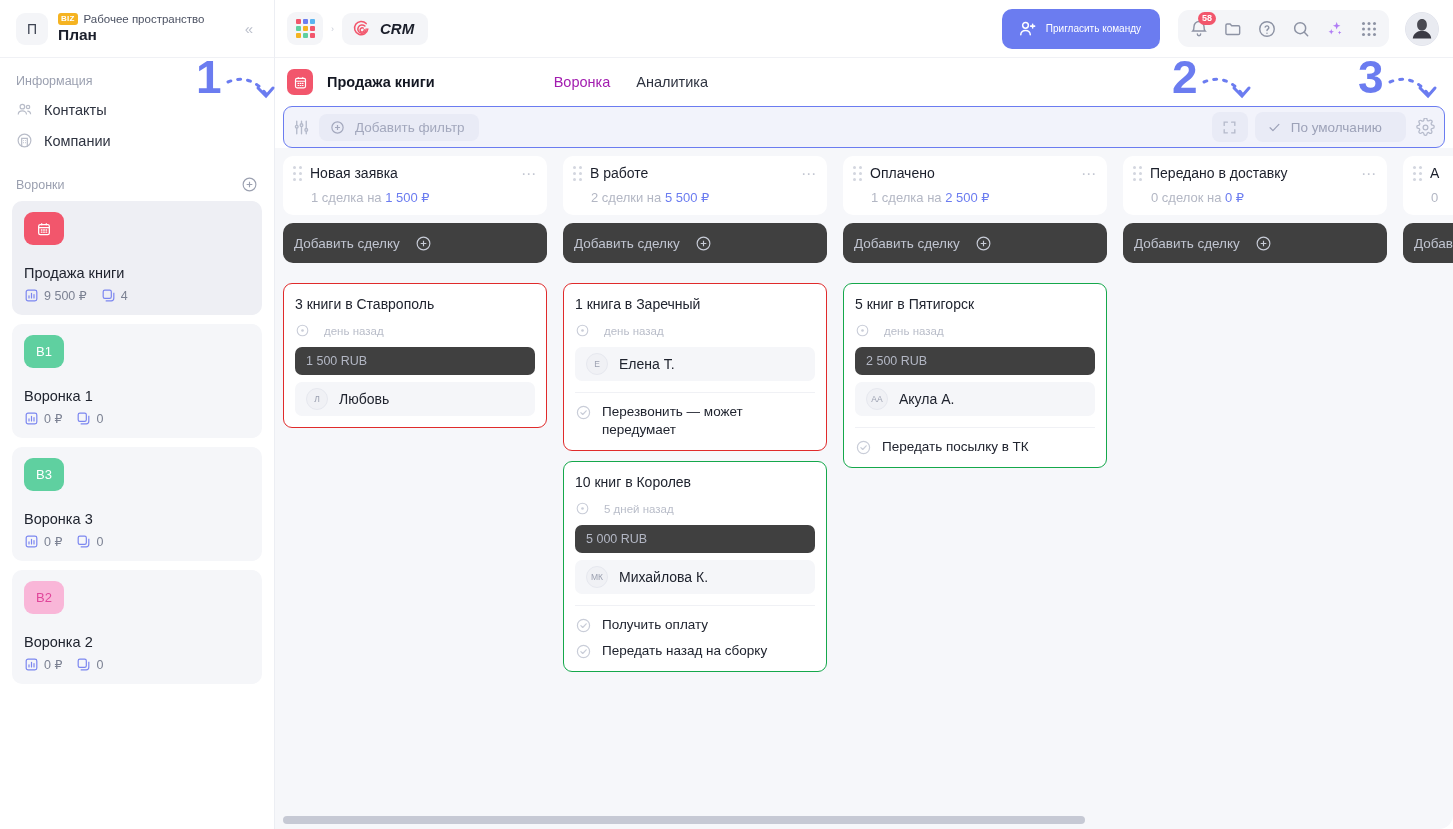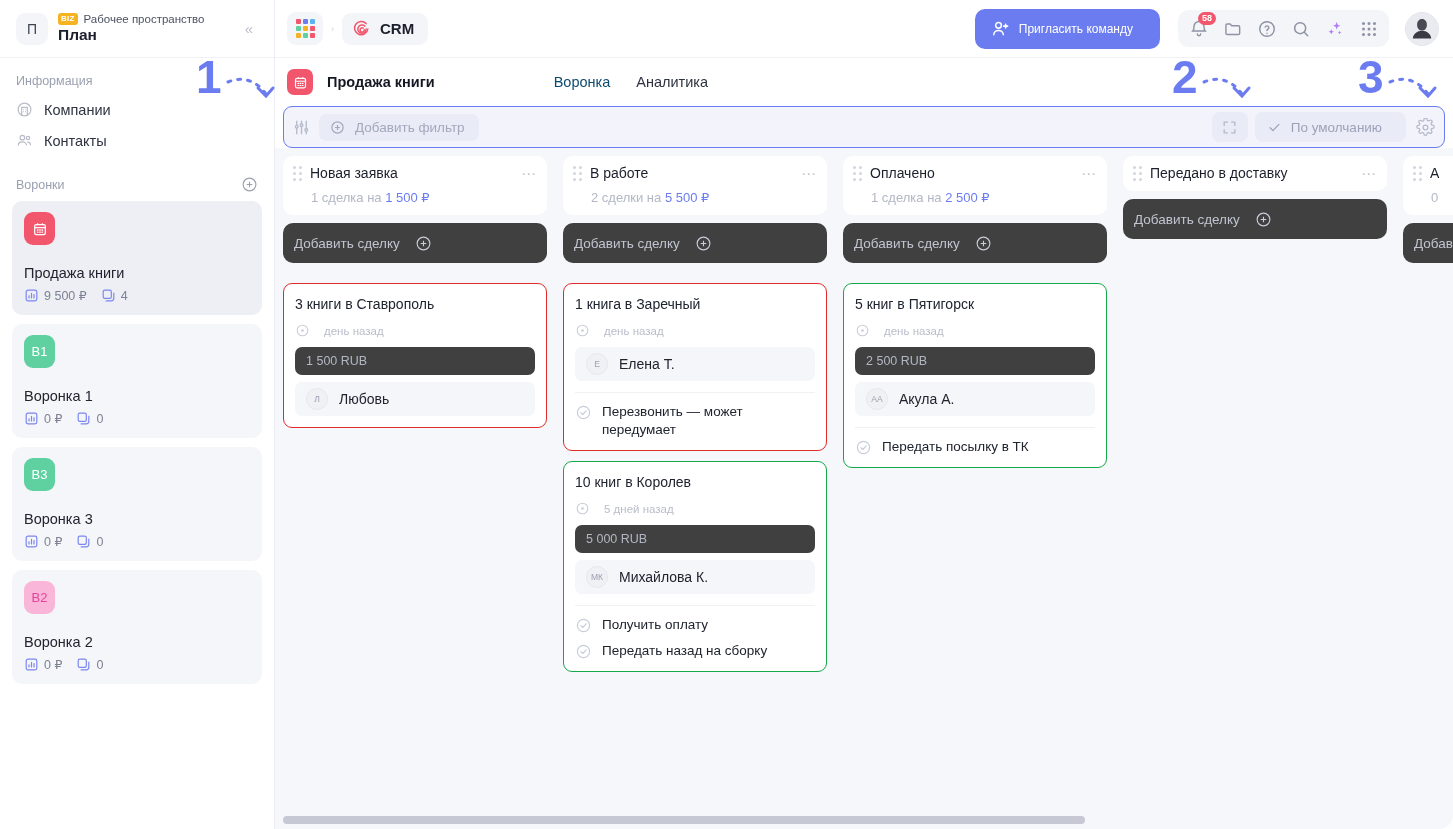--- a/index.html
+++ b/index.html
@@ -58,21 +58,21 @@
   .funnels-head span { font-size: 12.5px; color: #9ba0b0; }
   .plus-ico { color: #c3c7d2; cursor: pointer; display:flex; }
 
   .funnel-list { padding: 0 12px; display: flex; flex-direction: column; gap: 9px; }
   .funnel-card {
     background: #f5f6f9; border-radius: 10px; padding: 11px 12px 12px 12px;
     cursor: pointer;
   }
   .funnel-card.active { background: #eeeff4; }
   .funnel-badge {
-    width: 31px; height: 33px; border-radius: 9px; display: flex;
+    width: 40px; height: 33px; border-radius: 9px; display: flex;
     align-items: center; justify-content: center; font-size: 13px;
     color: #ffffff; margin-bottom: 20px;
   }
   .funnel-title { font-size: 14.5px; color: #20242f; margin-bottom: 7px; }
   .funnel-stats { display: flex; align-items: center; gap: 14px; }
   .fstat { display: flex; align-items: center; gap: 5px; font-size: 12.5px; color: #7c8293; }
   .fstat .si { display: flex; color: #7b86f0; }
 
   
   .main { flex: 1; min-width: 0; display: flex; flex-direction: column; background: #ffffff; }
@@ -85,27 +85,27 @@
     width: 36px; height: 33px; border-radius: 9px; background: #f4f5f8;
     display: flex; align-items: center; justify-content: center; cursor: pointer;
   }
   .dotgrid { display: grid; grid-template-columns: repeat(3, 5px); gap: 2px; }
   .dotgrid i { width: 5px; height: 5px; border-radius: 1px; display: block; }
   .bc-sep { color: #c9cdd8; font-size: 9px; }
   .crm-chip {
     display: flex; align-items: center; gap: 8px; background: #f4f5f8;
     border-radius: 9px; padding: 6px 14px 6px 10px; cursor: pointer;
   }
-  .crm-chip .lbl { font-size: 15px; color: #1b1f2b; font-weight: bold; }
+  .crm-chip .lbl { font-size: 15px; color: #1b1f2b; font-weight: bold; font-style: italic; }
   .spacer { flex: 1; }
 
   .invite-btn {
     display: flex; align-items: center; gap: 9px; background: #6b7cf0;
     color: #ffffff; border: none; border-radius: 10px; height: 40px;
-    padding: 0 27px 0 16px; font-size: 12px; font-family: inherit;
+    padding: 0 19px 0 16px; font-size: 10px; font-family: inherit;
     cursor: pointer; white-space: nowrap;
   }
   .icon-cluster {
     display: flex; align-items: center; gap: 3px; background: #f4f5f8;
     border-radius: 11px; padding: 3px 5px; margin-left: 10px;
   }
   .ic-btn {
     width: 31px; height: 31px; border-radius: 8px; display: flex;
     align-items: center; justify-content: center; color: #8d93a4;
     cursor: pointer; position: relative;
@@ -125,21 +125,21 @@
     height: 48px; flex: 0 0 48px; display: flex; align-items: center;
     padding: 0 16px 0 12px; gap: 14px;
   }
   .pl-icon {
     width: 26px; height: 26px; border-radius: 7px; background: #f2566c;
     display: flex; align-items: center; justify-content: center; color: #fff;
   }
   .pl-title { font-size: 14.5px; color: #141823; font-weight: bold; }
   .pl-tabs { display: flex; gap: 26px; margin-left: 105px; }
   .pl-tab { font-size: 14.5px; color: #2e3340; cursor: pointer; }
-  .pl-tab.active { color: #0c4a6e; }
+  .pl-tab.active { color: #a21caf; }
 
   .filter-bar {
     margin: 0 8px; height: 42px; flex: 0 0 42px; background: #f2f3fb;
     border: 1.6px solid #6b7cf0; border-radius: 9px;
     display: flex; align-items: center; padding: 0 6px 0 8px; gap: 8px;
   }
   .fb-ico { color: #b5bacb; display: flex; align-items: center; }
   .add-filter {
     display: flex; align-items: flex-end; gap: 10px; background: #e9ebf6;
     border-radius: 8px; padding: 6px 14px 6px 11px; font-size: 13.5px;
@@ -245,37 +245,37 @@
         <div class="ws-name">План</div>
       </div>
       <div class="collapse-btn">«</div>
     </div>
 
     <div class="sb-section-label">Информация</div>
 
     <div class="sb-item">
       <span class="sb-ico">
         <svg width="17" height="17" viewBox="0 0 24 24" fill="none" stroke="currentColor" stroke-width="1.7">
-          <circle cx="12" cy="12" r="9"></circle>
-            <path d="M8 21V9h8v12M10 12h1M13 12h1M10 15h1M13 15h1"></path>
-        </svg>
-      </span>
-      <span>Компании</span>
-    </div>
-
-    <div class="sb-item">
-      <span class="sb-ico">
-        <svg width="17" height="17" viewBox="0 0 24 24" fill="none" stroke="currentColor" stroke-width="1.7">
           <circle cx="9" cy="8" r="3.2"></circle>
             <path d="M3.2 19c0-3.1 2.6-5 5.8-5s5.8 1.9 5.8 5"></path>
           <circle cx="17" cy="8.5" r="2.4"></circle>
             <path d="M16 14.2c2.6.1 4.6 1.8 4.6 4.4"></path>
         </svg>
       </span>
       <span>Контакты</span>
+    </div>
+
+    <div class="sb-item">
+      <span class="sb-ico">
+        <svg width="17" height="17" viewBox="0 0 24 24" fill="none" stroke="currentColor" stroke-width="1.7">
+          <circle cx="12" cy="12" r="9"></circle>
+            <path d="M8 21V9h8v12M10 12h1M13 12h1M10 15h1M13 15h1"></path>
+        </svg>
+      </span>
+      <span>Компании</span>
     </div>
 
     <div class="funnels-head">
       <span>Воронки</span>
       <span class="plus-ico">
         <svg width="17" height="17" viewBox="0 0 24 24" fill="none" stroke="currentColor" stroke-width="1.6">
           <circle cx="12" cy="12" r="9"></circle>
             <path d="M12 8v8M8 12h8"></path>
         </svg>
       </span>
@@ -746,20 +746,21 @@
                   <i></i>
                   <i></i>
                   <i></i>
                   <i></i>
                   <i></i>
                   <i></i>
                 </span>
                 <span class="col-title">Передано в доставку</span>
                 <span class="col-menu">⋯</span>
               </div>
+              <div class="col-stat">0 сделок на <b>0 ₽</b></div>
             </div>
             <div class="add-deal">
               <span>Добавить сделку</span>
               <span class="pi">
                 <svg width="17" height="17" viewBox="0 0 24 24" fill="none" stroke="currentColor" stroke-width="1.6">
                   <circle cx="12" cy="12" r="9"></circle>
                   <path d="M12 8v8M8 12h8"></path>
                 </svg>
               </span>
             </div>

